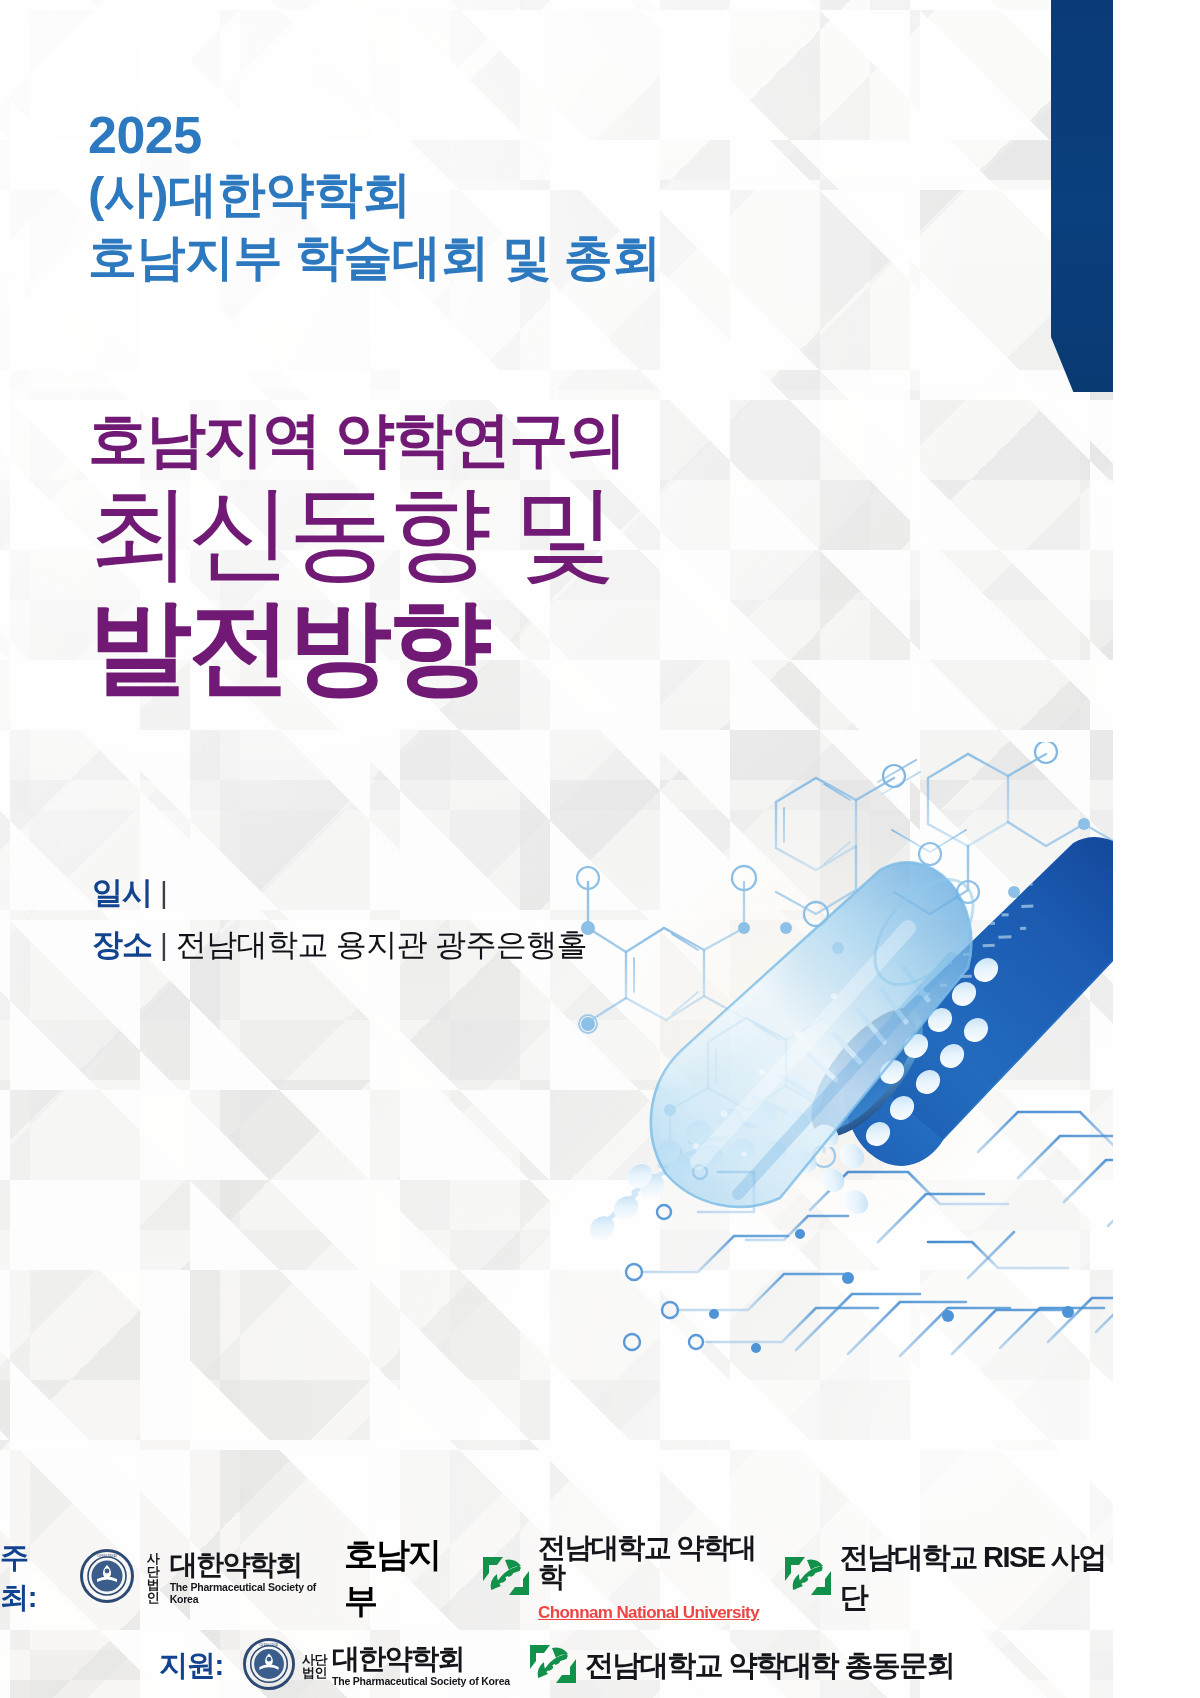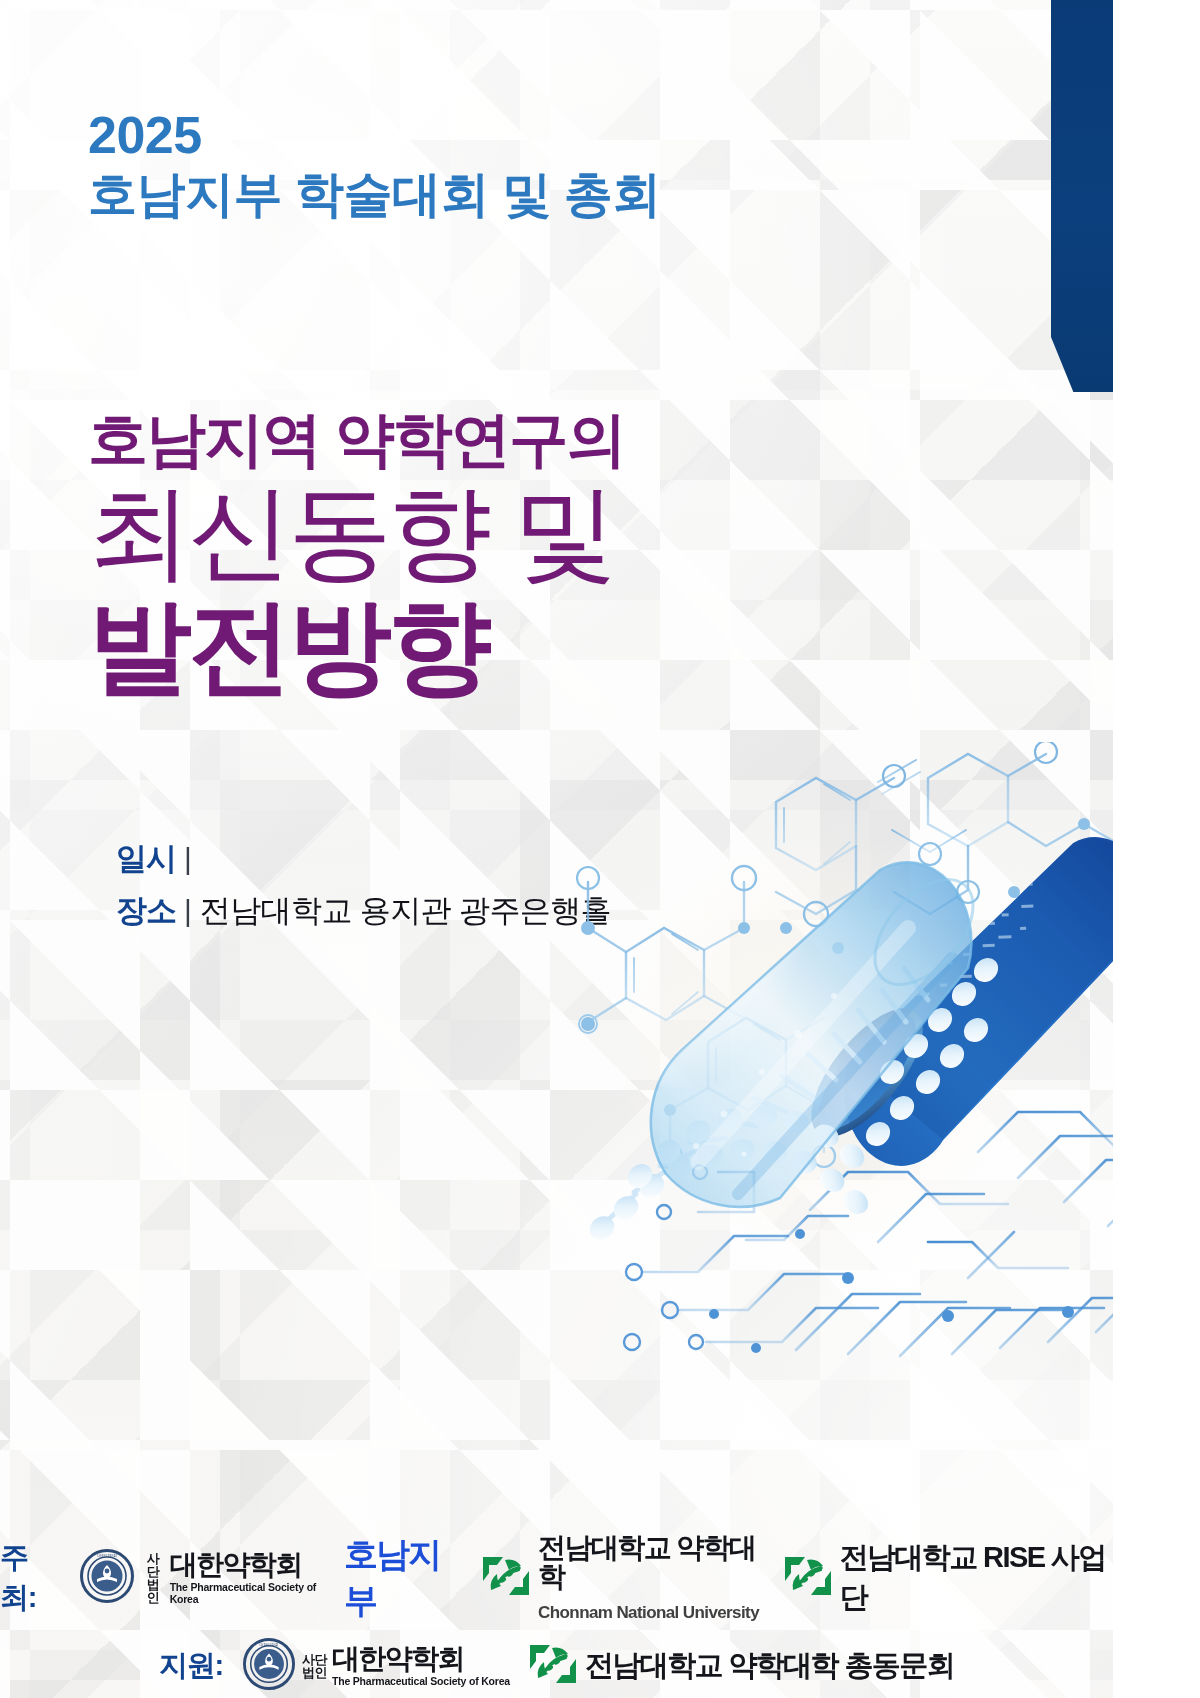--- a/index.html
+++ b/index.html
@@ -69,23 +69,22 @@
     color: #701a75;
     font-weight: 800;
     letter-spacing: -2px;
   }
   .title .t-sub  { font-size: 60px; line-height: 1.16; font-weight: 800; }
   .title .t-big1 { font-size: 104px; line-height: 1.10; font-weight: 400; letter-spacing: -4px; }
   .title .t-big2 { font-size: 104px; line-height: 1.10; font-weight: 900; letter-spacing: -4px; }
 
   
   .info {
-    position: absolute; left: 92px; top: 838px;
+    position: absolute; left: 92px; top: 872px;
     color: #111319;
-    margin-left: 24px;
   }
   .info .row { display: flex; align-items: baseline; white-space: nowrap; margin-bottom: 10px; }
   .info .lbl  { color: #12438f; font-weight: 700; font-size: 31px; letter-spacing: -1px; }
   .info .bar  { color: #3a3f48; font-weight: 400; font-size: 30px; margin: 0 8px; }
   .info .val  { font-size: 31px; font-weight: 500; letter-spacing: -0.6px; }
   .info .val b { font-weight: 800; font-size: 38px; letter-spacing: -1px; }
   .info .sp { display: inline-block; width: 7px; }
 
   
   .art { position: absolute; left: 548px; top: 742px; width: 652px; height: 620px; }
@@ -100,41 +99,42 @@
     margin-right: 2px;
   }
   .logo { display: flex; align-items: center; gap: 7px; justify-content: center; }
   .mark { flex: none; }
 
   .psk-txt { display: flex; align-items: center; gap: 5px; }
   .psk-sadan { font-size: 13px; font-weight: 700; color: #14161b; line-height: 1.02; text-align: center; letter-spacing: -0.5px; }
   .psk-main { font-size: 28px; font-weight: 800; color: #14161b; letter-spacing: -1.6px; line-height: 1; }
   .psk-en { font-size: 10.5px; font-weight: 700; color: #14161b; letter-spacing: -0.2px; margin-top: 2px; }
   .psk-col { display: flex; flex-direction: column; }
-  .psk-branch { font-size: 34px; font-weight: 900; color: #1d4ed8; letter-spacing: -2px; margin-left: 4px; }
+  .psk-branch { font-size: 34px; font-weight: 900; color: #000000; letter-spacing: -2px; margin-left: 4px; }
 
   .cnu-col { display: flex; flex-direction: column; line-height: 1.02; }
   .cnu-kr { font-size: 28px; font-weight: 700; color: #14161b; letter-spacing: -1.6px; }
-  .cnu-en { font-size: 17px; font-weight: 700; color: #404040; letter-spacing: -0.6px; margin-top: 13px; }
+  .cnu-en { font-size: 17px; font-weight: 700; color: #ef4444; letter-spacing: -0.6px; margin-top: 13px; text-decoration: underline; }
   .cnu-one { font-size: 29px; font-weight: 800; color: #14161b; letter-spacing: -1.6px; }
 </style>
 </head>
 <body>
 
 <div id="poster">
 
   <div class="bg-base"></div>
   <div class="bg-diamonds"></div>
   <div class="bg-sheen"></div>
   <div class="bg-warm"></div>
 
   <div class="navy-band"></div>
 
   <div class="header">
     <div class="yr">2025</div>
+    <div class="ln1">(사)대한약학회</div>
     <div class="ln2">호남지부 학술대회 및 총회</div>
   </div>
 
   <div class="title">
     <div class="t-sub">호남지역 약학연구의</div>
     <div class="t-big1">최신동향 및</div>
     <div class="t-big2">발전방향</div>
   </div>
 
   <div class="info">

